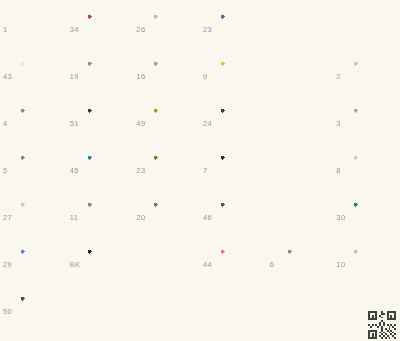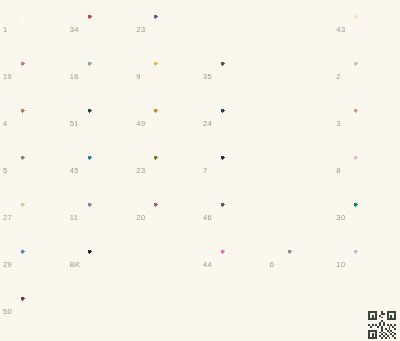--- a/index.html
+++ b/index.html
@@ -87,20 +87,26 @@
           <div class="swatch" style="background: rgb(253, 252, 247);"></div>
         </div>
       </div>
       <div class="cell">
         <span class="code">34</span>
         <div class="swatch-wrap">
           <div class="swatch" style="background: rgb(184, 72, 60);"></div>
         </div>
       </div>
       <div class="cell">
+        <span class="code">26</span>
+        <div class="swatch-wrap">
+          <div class="swatch" style="background: rgb(169, 198, 187);"></div>
+        </div>
+      </div>
+      <div class="cell">
         <span class="code">23</span>
         <div class="swatch-wrap">
           <div class="swatch" style="background: rgb(112, 81, 156);"></div>
         </div>
       </div>
       <div class="cell">
         <span class="code"></span>
         <div class="swatch-wrap">
           <div class="swatch empty"></div>
         </div>
@@ -126,26 +132,20 @@
       <div class="cell">
         <span class="code">16</span>
         <div class="swatch-wrap">
           <div class="swatch" style="background: rgb(142, 164, 166);"></div>
         </div>
       </div>
       <div class="cell">
         <span class="code">9</span>
         <div class="swatch-wrap">
           <div class="swatch" style="background: rgb(220, 196, 67);"></div>
-        </div>
-      </div>
-      <div class="cell">
-        <span class="code">35</span>
-        <div class="swatch-wrap">
-          <div class="swatch" style="background: rgb(76, 90, 83);"></div>
         </div>
       </div>
       <div class="cell">
         <span class="code"></span>
         <div class="swatch-wrap">
           <div class="swatch empty"></div>
         </div>
       </div>
       <div class="cell">
         <span class="code">2</span>

